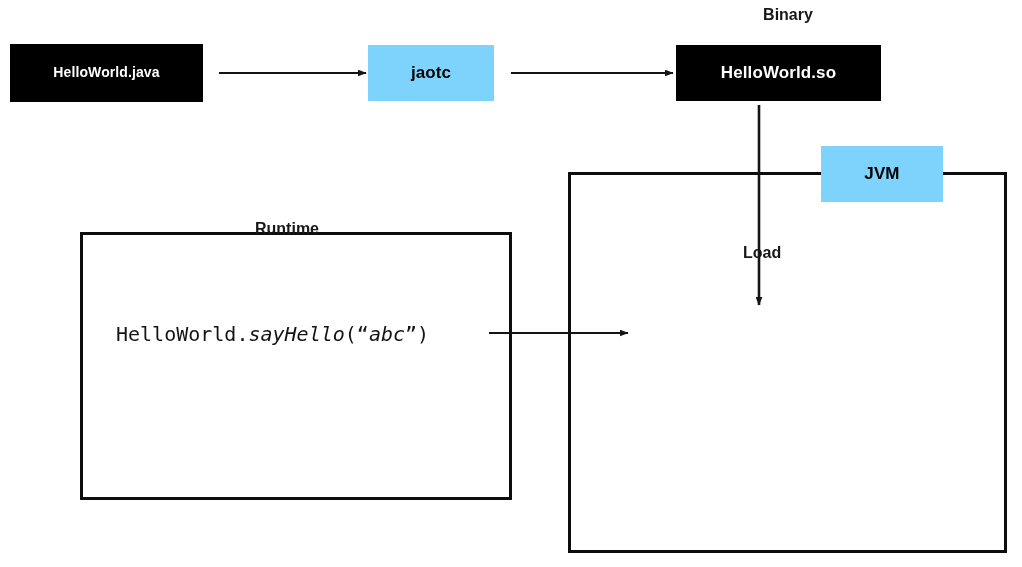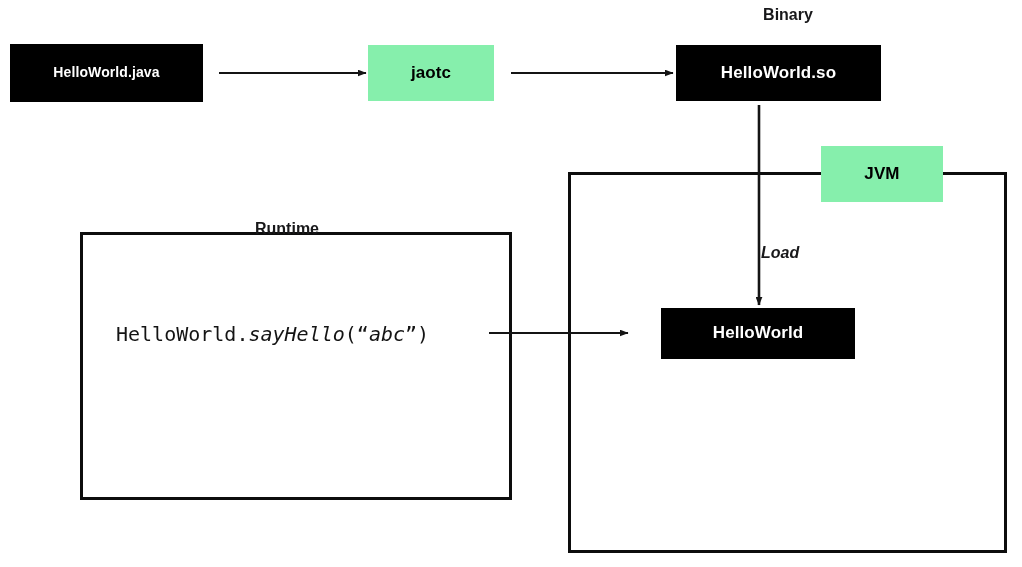--- a/index.html
+++ b/index.html
@@ -28,21 +28,21 @@
     font-weight: bold;
     letter-spacing: 0.1px;
     text-align: center;
     line-height: 1.1;
   }
   .node-black {
     background: #000000;
     color: #ffffff;
   }
   .node-orange {
-    background: #86efac;
+    background: #7dd3fc;
     color: #000000;
   }
   .caption {
     position: absolute;
     font-weight: bold;
     color: #18181a;
     font-size: 16px;
     white-space: nowrap;
     text-align: center;
     line-height: 1;
@@ -105,29 +105,28 @@
 
     <line x1="759" y1="105" x2="759" y2="305" stroke="#141414" stroke-width="2.6" marker-end="url(#arrowhead)"></line>
 
     <line x1="489" y1="333" x2="628" y2="333" stroke="#141414" stroke-width="2.2" marker-end="url(#arrowhead)"></line>
   </svg>
 
   <div class="caption layer-top" style="left:738px; top:7px; width:100px;">Binary</div>
 
   <div class="caption layer-top" style="left:237px; top:197px; width:100px;margin-top:24px;">Runtime</div>
 
-  <div class="caption layer-top" style="left:761px; top:245px;font-style:italic;">Load</div>
+  <div class="caption layer-top" style="left:743px; top:245px;">Load</div>
 
   <div class="code-text layer-top" style="left:116px; top:324px;">
     <span>HelloWorld.</span><span class="ital">sayHello</span><span>(</span><span>“</span><span class="ital">abc</span><span>”</span><span>)</span>
   </div>
 
   <div class="node node-black layer-top" style="left:10px; top:44px; width:193px; height:58px; font-size:14px;">HelloWorld.java</div>
 
   <div class="node node-orange layer-top" style="left:368px; top:45px; width:126px; height:56px; font-size:17px;">jaotc</div>
 
   <div class="node node-black layer-top" style="left:676px; top:45px; width:205px; height:56px; font-size:17px;">HelloWorld.so</div>
 
   <div class="node node-orange layer-top" style="left:821px; top:146px; width:122px; height:56px; font-size:17px;text-align:center;">JVM</div>
 
-  <div class="node node-black layer-top" style="left:661px; top:308px; width:194px; height:51px; font-size:17px;">HelloWorld</div>
 
 </div>
 
 </body></html>

